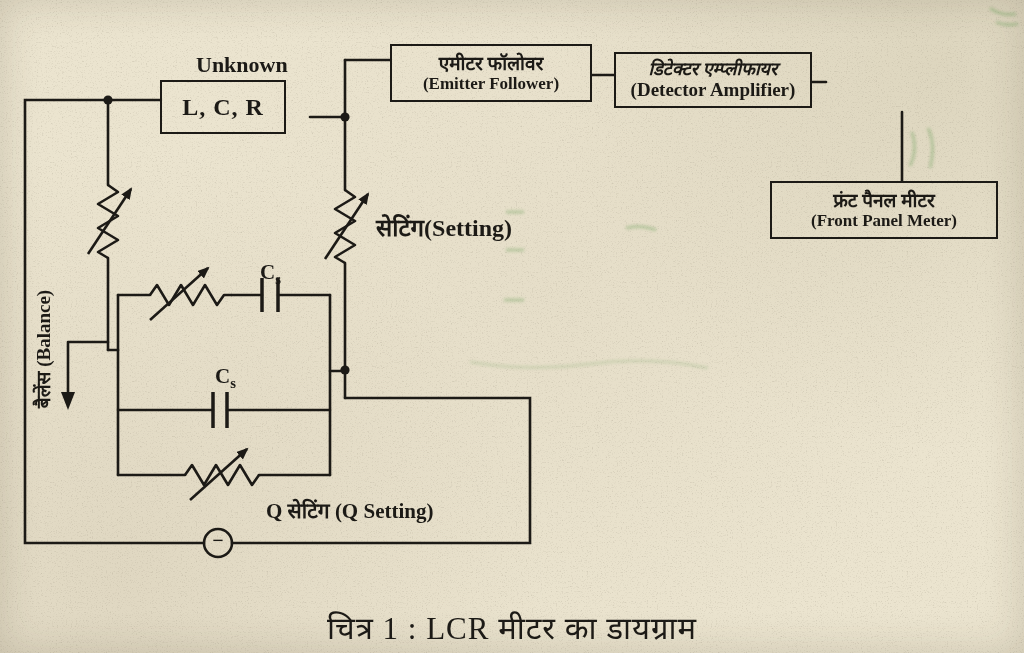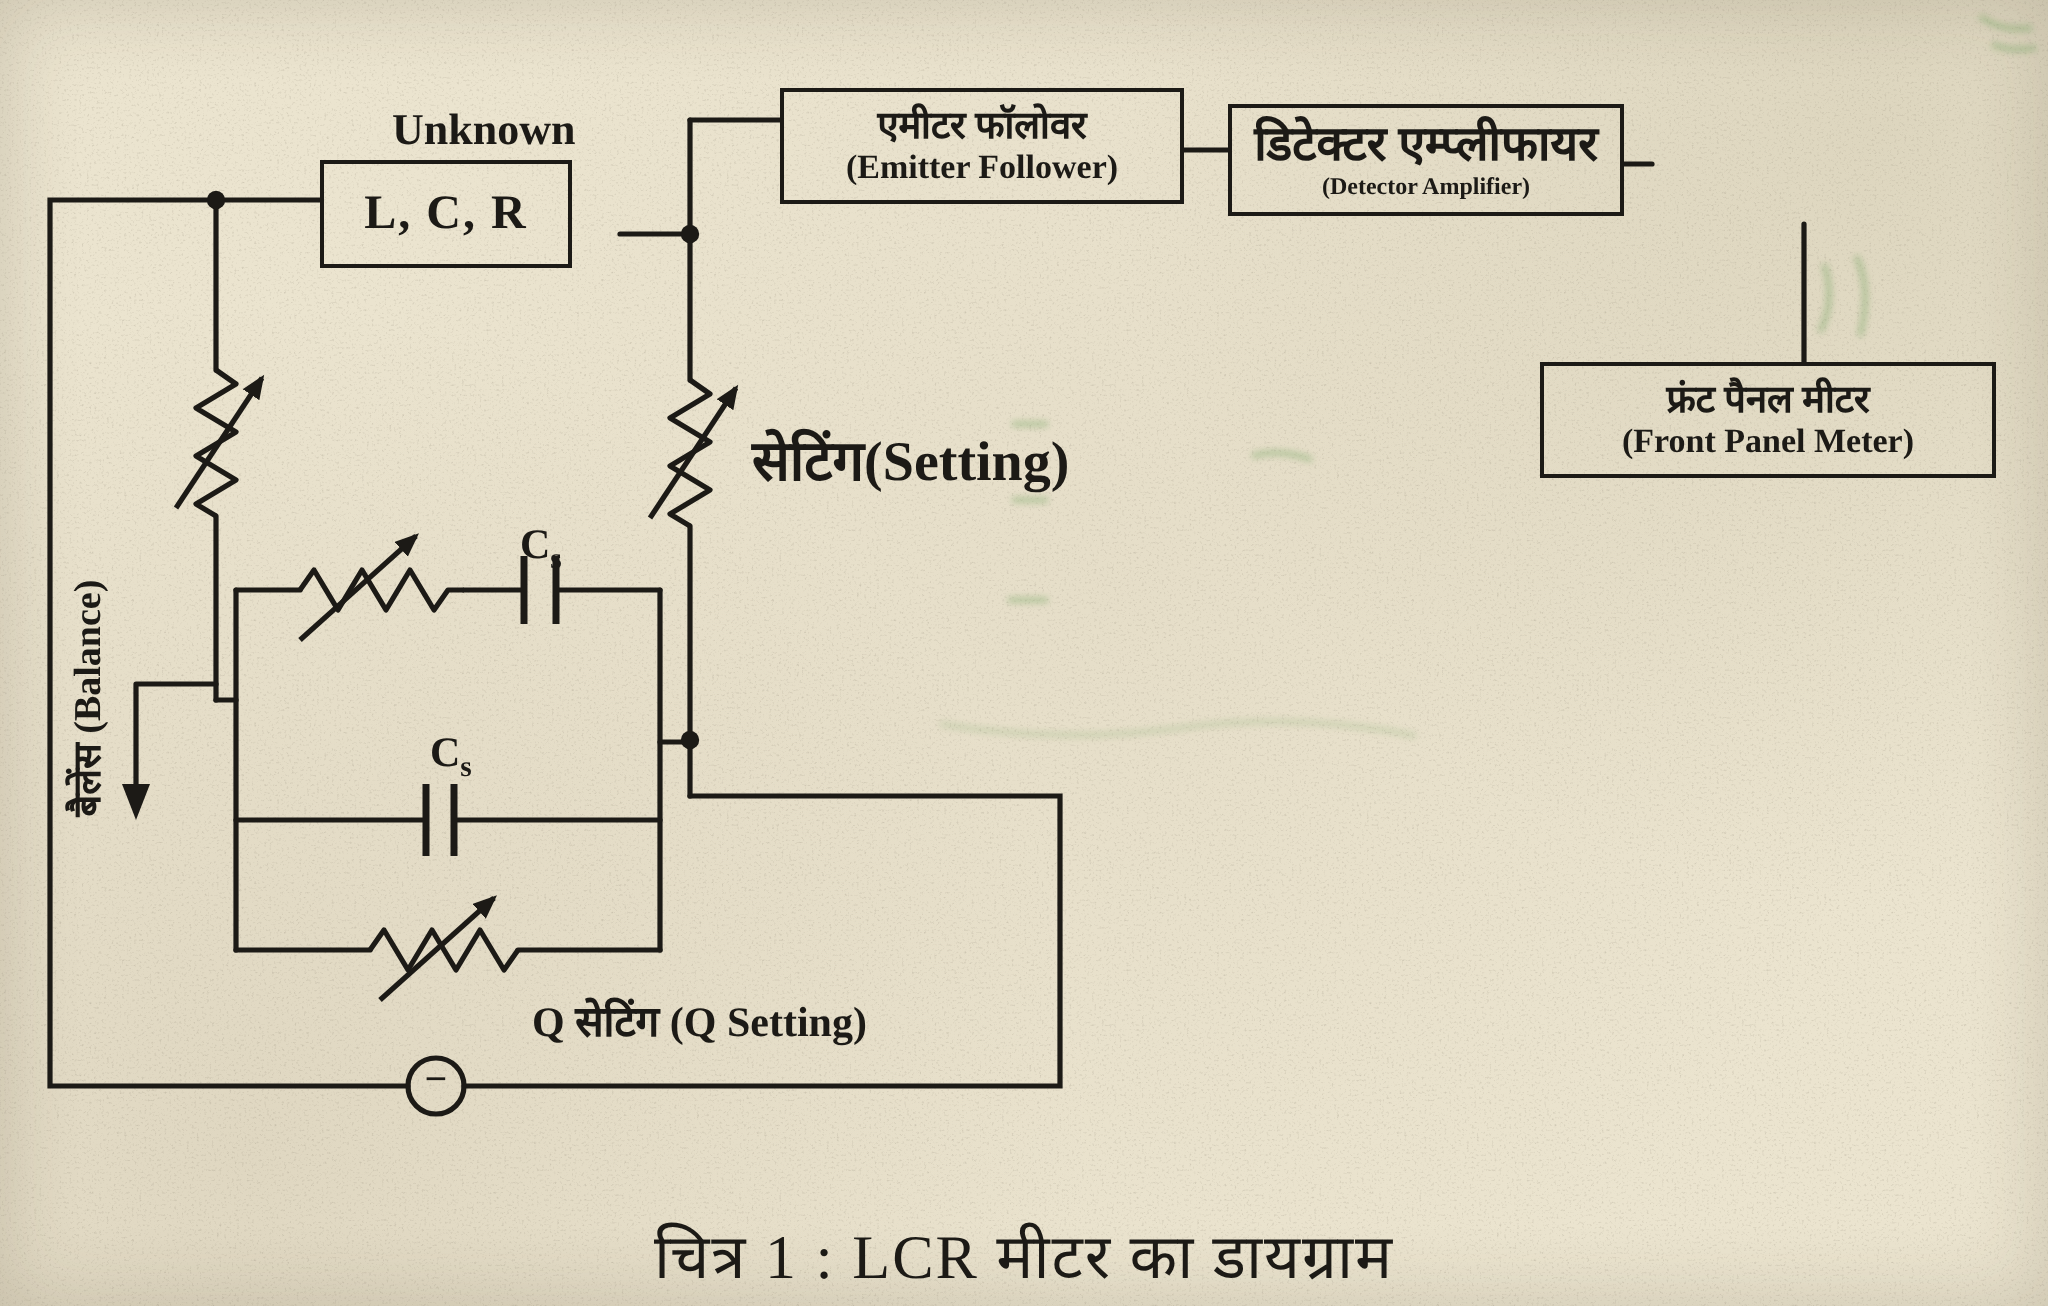--- a/index.html
+++ b/index.html
@@ -145,31 +145,31 @@
   <div class="box" style="left:160px; top:80px; width:126px; height:54px;">
     <span class="lcr-text">L, C, R</span>
   </div>
 
   <div class="box" style="left:390px; top:44px; width:202px; height:58px;">
     <span class="hi">एमीटर फॉलोवर</span>
     <span class="en">(Emitter Follower)</span>
   </div>
 
   <div class="box" style="left:614px; top:52px; width:198px; height:56px;">
-    <span class="hi" style="font-size:24px;">डिटेक्टर एम्प्लीफायर</span>
-    <span class="en" style="font-size:12px;">(Detector Amplifier)</span>
+    <span class="hi" style="font-size:18px;font-style:italic;">डिटेक्टर एम्प्लीफायर</span>
+    <span class="en" style="font-size:19px;">(Detector Amplifier)</span>
   </div>
 
 
   <div class="box" style="left:770px; top:181px; width:228px; height:58px;">
     <span class="hi">फ्रंट पैनल मीटर</span>
     <span class="en">(Front Panel Meter)</span>
   </div>
 
-  <div class="label" style="left:376px; top:210px; font-size:28px;text-align:center;">सेटिंग(Setting)</div>
+  <div class="label" style="left:376px; top:210px; font-size:24px;text-align:center;">सेटिंग(Setting)</div>
 
   <div class="rot-balance label">बैलेंस (Balance)</div>
 
   <div class="label" style="left:260px; top:260px; font-size:21px;">
     <span>C</span><sub>s</sub>
   </div>
 
   <div class="label" style="left:215px; top:364px; font-size:21px;">
     <span>C</span><sub>s</sub>
   </div>

